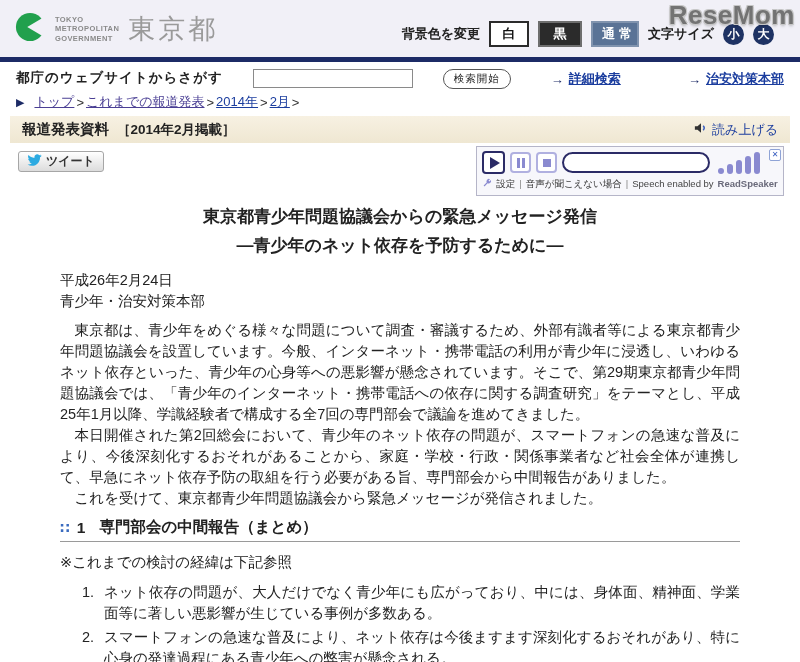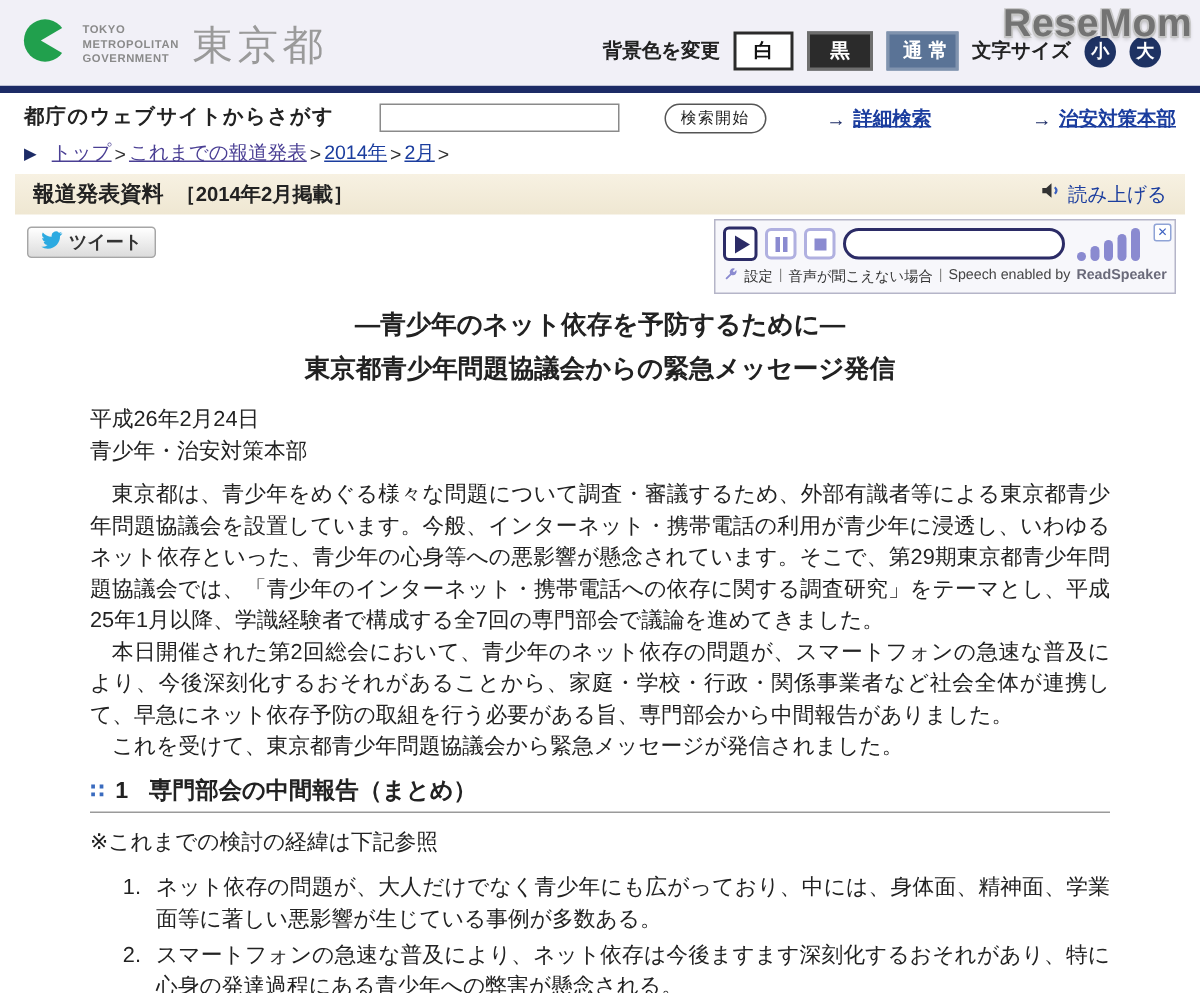--- a/index.html
+++ b/index.html
@@ -204,22 +204,22 @@
       <span class="foot-link">音声が聞こえない場合</span>
       <span class="foot-sep">|</span>
       <span>Speech enabled by</span>
       <span class="foot-brand">ReadSpeaker</span>
     </div>
   </div>
 </div>
 
 <div class="article">
   <div class="art-title-block">
+    <div class="art-title">東京都青少年問題協議会からの緊急メッセージ発信</div>
     <div class="art-title">―青少年のネット依存を予防するために―</div>
-    <div class="art-title">東京都青少年問題協議会からの緊急メッセージ発信</div>
   </div>
   <div class="date-block">
     <div>平成26年2月24日</div>
     <div>青少年・治安対策本部</div>
   </div>
   <p class="body-p">東京都は、青少年をめぐる様々な問題について調査・審議するため、外部有識者等による東京都青少年問題協議会を設置しています。今般、インターネット・携帯電話の利用が青少年に浸透し、いわゆるネット依存といった、青少年の心身等への悪影響が懸念されています。そこで、第29期東京都青少年問題協議会では、「青少年のインターネット・携帯電話への依存に関する調査研究」をテーマとし、平成25年1月以降、学識経験者で構成する全7回の専門部会で議論を進めてきました。</p>
   <p class="body-p">本日開催された第2回総会において、青少年のネット依存の問題が、スマートフォンの急速な普及により、今後深刻化するおそれがあることから、家庭・学校・行政・関係事業者など社会全体が連携して、早急にネット依存予防の取組を行う必要がある旨、専門部会から中間報告がありました。</p>
   <p class="body-p">これを受けて、東京都青少年問題協議会から緊急メッセージが発信されました。</p>
 
   <div class="section-heading">

